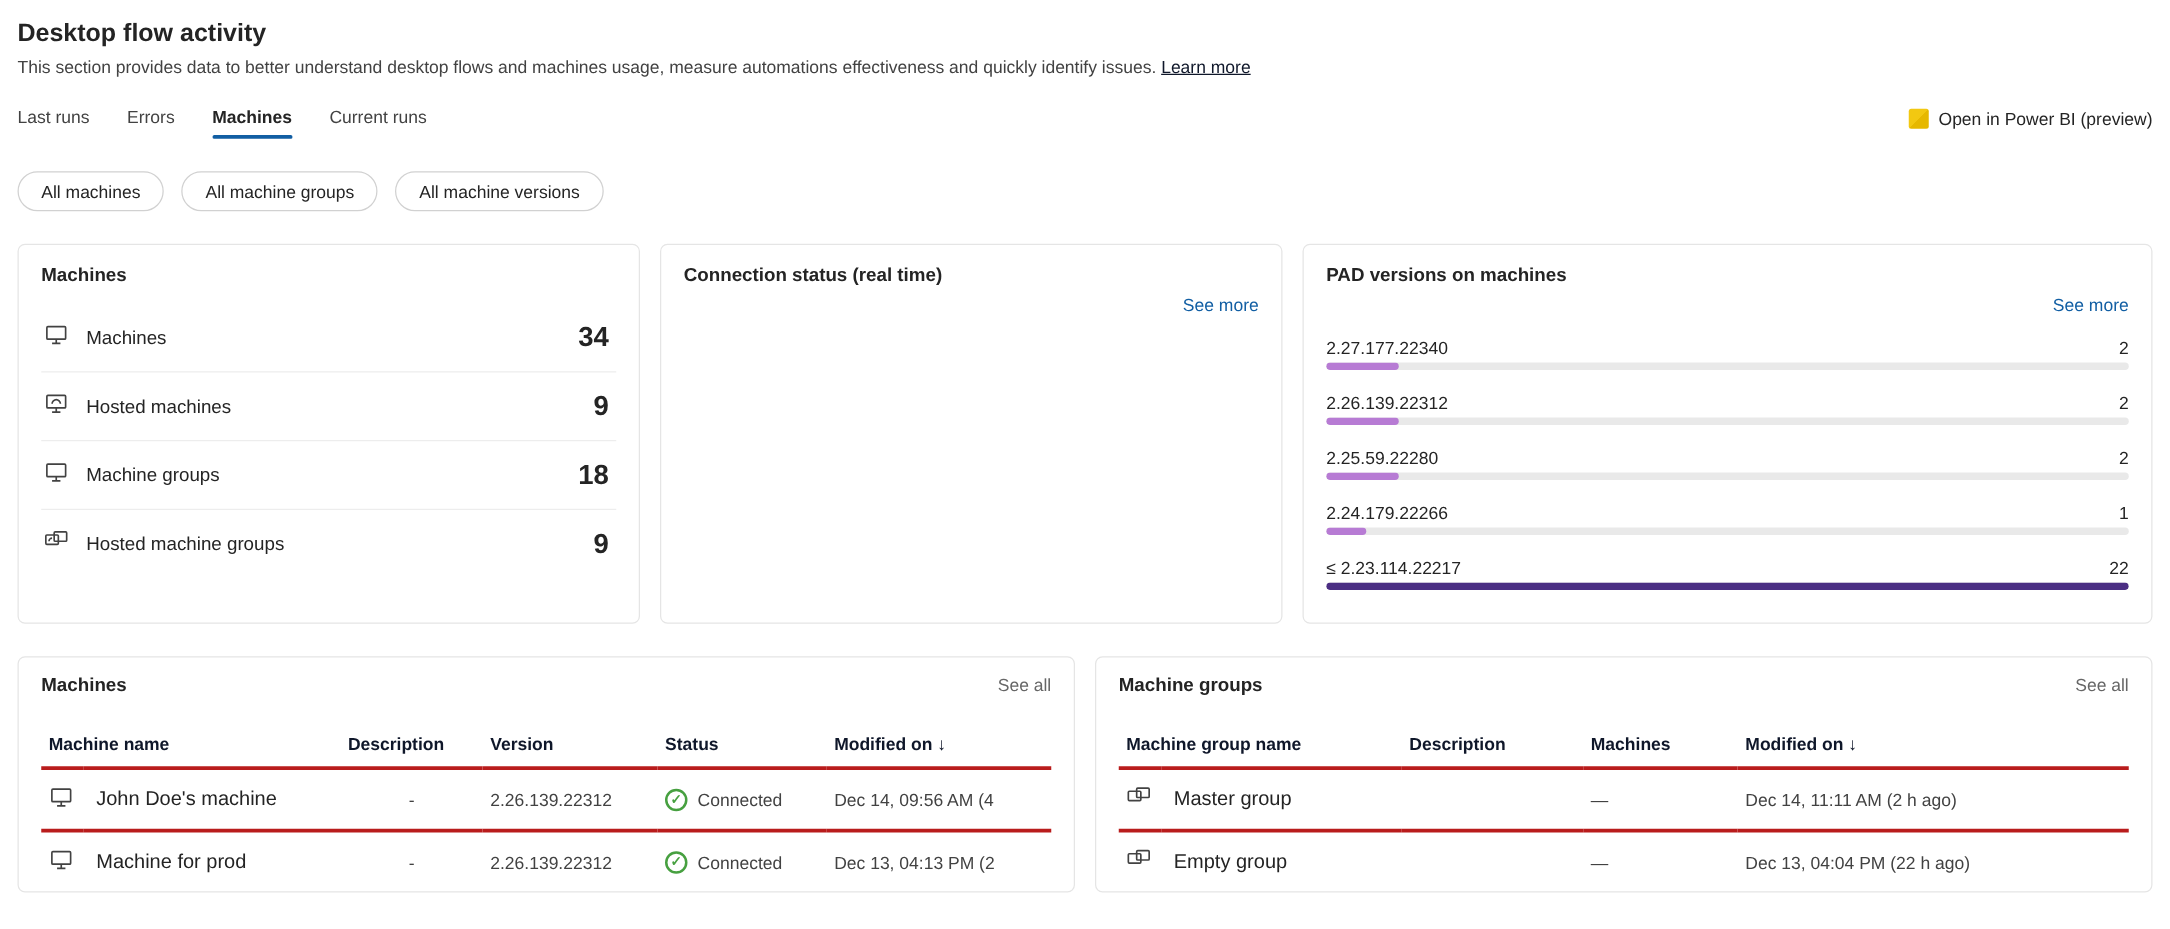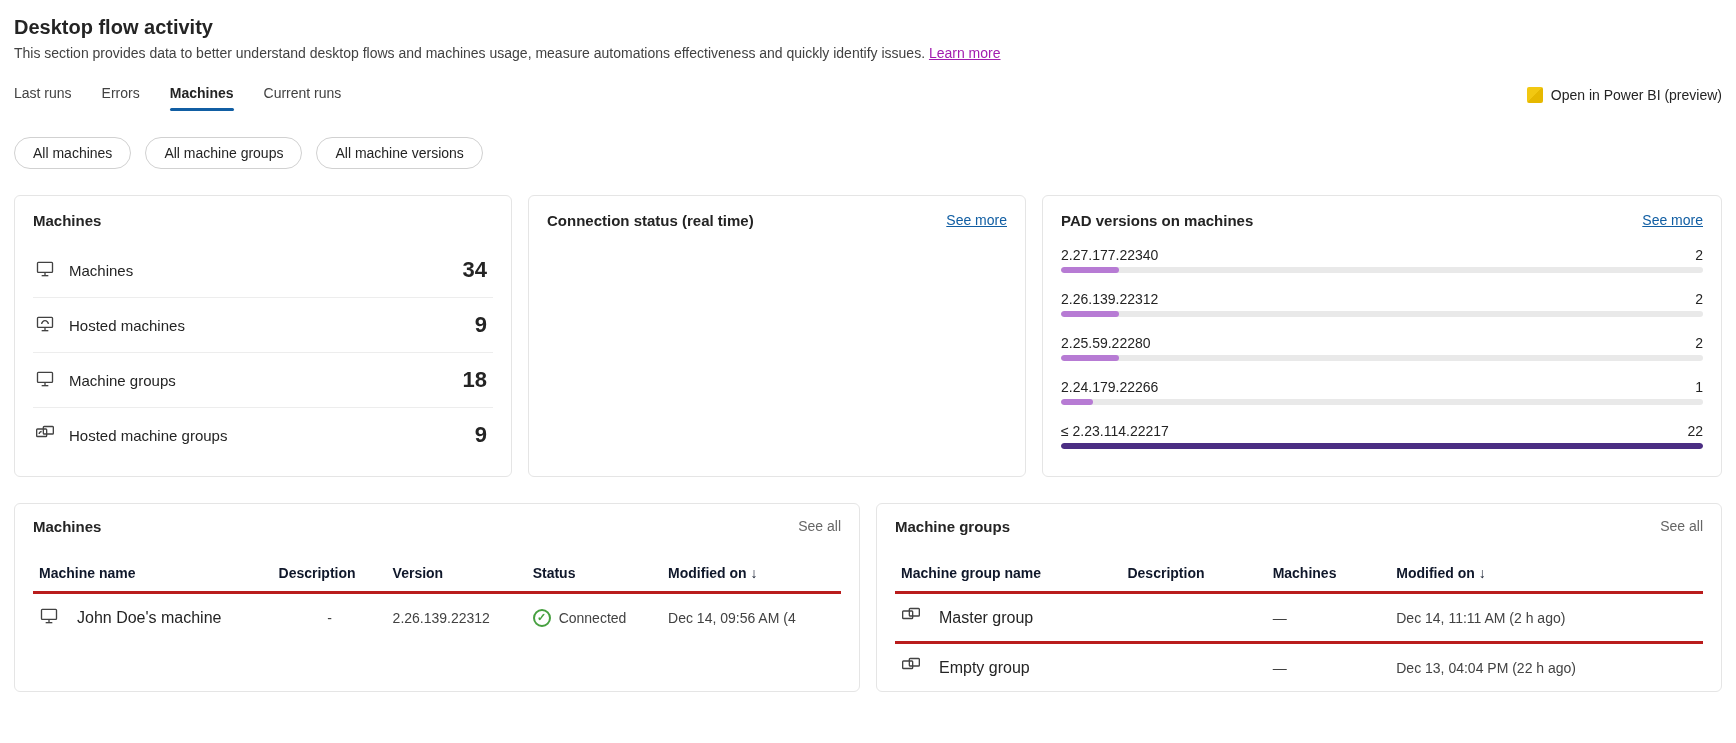--- a/index.html
+++ b/index.html
@@ -6,21 +6,21 @@
   body {
     font-family: "Segoe UI", -apple-system, sans-serif;
     background: #fff;
     color: #242424;
     font-size: 14px;
     padding: 16px 14px;
     width: 1736px;
   }
   .page-title { font-size: 20px; font-weight: 600; margin-bottom: 6px; }
   .page-subtitle { font-size: 14px; color: #424242; margin-bottom: 18px; }
-  .page-subtitle a { color: #a21caf; text-decoration: underline; }
+  .page-subtitle a { color: #0f172a; text-decoration: underline; }
 
   .tab-row { display: flex; align-items: center; justify-content: space-between; margin-bottom: 26px; }
   .tabs { display: flex; gap: 30px; }
   .tab { font-size: 14px; color: #424242; padding: 6px 0 10px 0; cursor: pointer; position: relative; }
   .tab.active { font-weight: 600; color: #242424; }
   .tab.active::after {
     content: ""; position: absolute; bottom: 0; left: 0; right: 0;
     height: 3px; background: #115ea3; border-radius: 2px;
   }
   .open-powerbi { display: flex; align-items: center; gap: 8px; font-size: 14px; color: #242424; cursor: pointer; }
@@ -35,21 +35,21 @@
     border: 1px solid #d1d1d1; border-radius: 18px;
     padding: 7px 18px; font-size: 14px; background: #fff; cursor: pointer;
   }
 
   .cards-row { display: flex; gap: 16px; margin-bottom: 26px; }
   .card {
     border: 1px solid #e5e5e5; border-radius: 6px; background: #fff;
     padding: 16px 18px 14px 18px; flex: 1;
   }
   .card-header { display: flex; justify-content: space-between; font-weight: 600; font-size: 15px; margin-bottom: 14px; }
-  .see-more { color: #115ea3; text-decoration: underline; font-weight: 400; font-size: 14px; cursor: pointer; white-space: nowrap; }
+  .see-more { color: #115ea3; font-weight: 400; font-size: 14px; cursor: pointer; white-space: nowrap; margin-top: 24px; }
 
   .stat-row {
     display: flex; align-items: center; justify-content: space-between;
     padding: 14px 6px 14px 2px; border-bottom: 1px solid #ededed;
   }
   .stat-row:last-child { border-bottom: none; }
   .stat-left { display: flex; align-items: center; gap: 14px; font-size: 15px; }
   .stat-icon { width: 20px; height: 20px; color:#424242; }
   .stat-value { font-size: 22px; font-weight: 600; }
 
@@ -271,20 +271,39 @@
   <td style="text-align:center">-</td>
   <td>2.26.139.22312</td>
   <td>
               <span class="status-cell">
                 <span class="check-circle">✓</span>
                 <span>Connected</span>
               </span>
             </td>
   <td>Dec 14, 09:56 AM (4</td>
           </tr>
+          <tr>
+            <td style="width:34px"><span class="row-icon">
+                <svg class="stat-icon" viewBox="0 0 24 24" fill="none" stroke="currentColor" stroke-width="1.6">
+                  <rect x="3" y="4" width="18" height="12" rx="1"></rect>
+                  <line x1="8" y1="20" x2="16" y2="20"></line>
+                  <line x1="12" y1="16" x2="12" y2="20"></line>
+                </svg>
+              </span></td>
+  <td class="cell-name">Machine for prod</td>
+  <td style="text-align:center">-</td>
+  <td>2.26.139.22312</td>
+  <td>
+              <span class="status-cell">
+                <span class="check-circle">✓</span>
+                <span>Connected</span>
+              </span>
+            </td>
+  <td>Dec 13, 04:13 PM (2</td>
+          </tr>
         </tbody>
     </table>
   </div>
 
   <div class="table-card">
     <div class="table-title-row">
       <span class="table-title">Machine groups</span>
       <span class="see-all">See all</span>
     </div>
     <table>

